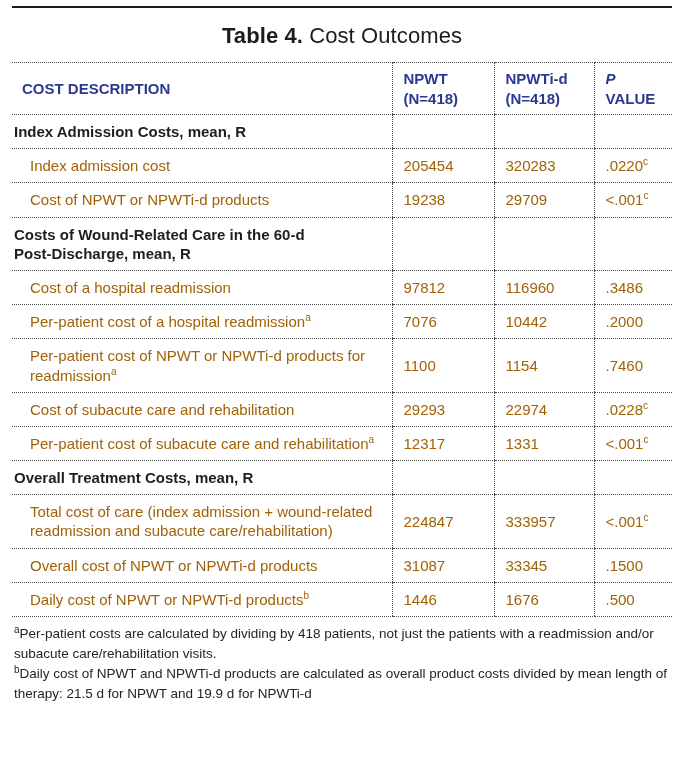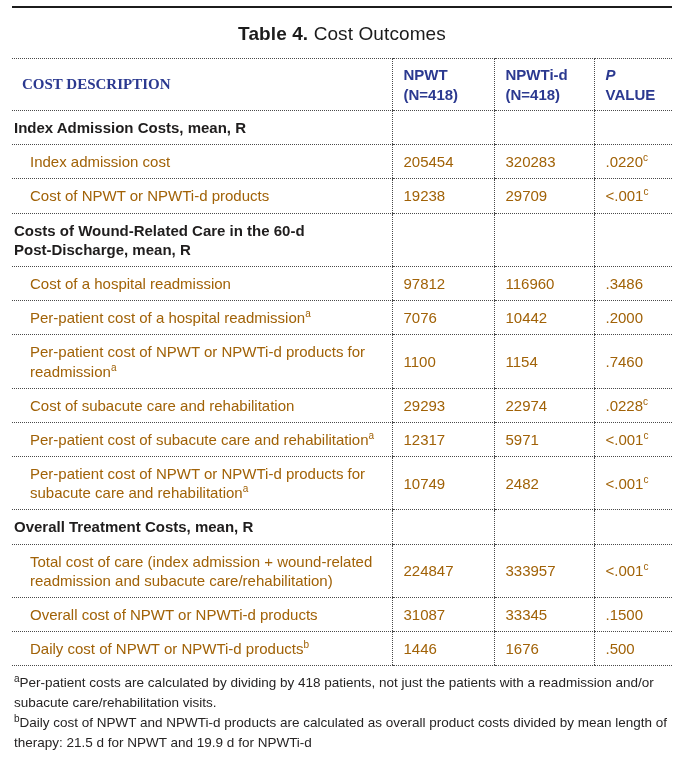--- a/index.html
+++ b/index.html
@@ -7,21 +7,21 @@
   body {
     width: 684px; height: 776px;
     background: #ffffff;
     font-family: "Liberation Sans", sans-serif;
     color: #262424;
   }
   .page { padding: 6px 12px 0 12px; width: 684px; }
   .rule { border: 0; border-top: 2.5px solid #1c1c1c; margin: 0; }
   .title {
     text-align: center;
-    font-size: 19px;
+    font-size: 22px;
     color: #1c1c1c;
     padding: 15px 0 13px 0;
     letter-spacing: 0.1px;
   }
   .title .bold { font-weight: bold; }
   table.cost-table {
     width: 100%;
     border-collapse: collapse;
     table-layout: fixed;
   }
@@ -33,21 +33,21 @@
     color: #2b3990;
     font-size: 15px;
     font-weight: bold;
     text-align: left;
     vertical-align: middle;
     border-top: 1px dotted #4a4a4a;
     border-bottom: 1px dotted #4a4a4a;
     padding: 6px 4px 6px 11px;
     line-height: 1.3;
   }
-  thead th.desc { padding-left: 10px; font-family: Liberation Serif, serif; }
+  thead th.desc { padding-left: 10px; }
   tbody td {
     font-size: 15px;
     border-bottom: 1px dotted #4a4a4a;
     padding: 7px 4px 7px 11px;
     vertical-align: middle;
     line-height: 1.28;
     color: #a16207;
   }
   th:nth-child(n+2), td:nth-child(n+2) { border-left: 1px dotted #4a4a4a; }
   td.label-section {
@@ -147,27 +147,21 @@
         </tr>
         <tr>
           <td class="label-data"><span>Cost of subacute care and rehabilitation</span></td>
           <td><span>29293</span></td>
           <td><span>22974</span></td>
           <td><span>.0228</span><sup>c</sup></td>
         </tr>
         <tr>
           <td class="label-data"><span>Per-patient cost of subacute care and rehabilitation</span><sup>a</sup></td>
           <td><span>12317</span></td>
-          <td><span>5971</span></td>
-          <td><span>&lt;.001</span><sup>c</sup></td>
-        </tr>
-        <tr>
-          <td class="label-data"><span>Per-patient cost of NPWT or NPWTi-d products for subacute care and rehabilitation</span><sup>a</sup></td>
-          <td><span>10749</span></td>
-          <td><span>2482</span></td>
+          <td><span>1331</span></td>
           <td><span>&lt;.001</span><sup>c</sup></td>
         </tr>
         <tr>
           <td class="label-section"><span>Overall Treatment Costs, mean, R</span></td>
           <td></td>
           <td></td>
           <td></td>
         </tr>
         <tr>
           <td class="label-data"><span>Total cost of care (index admission + wound-related readmission and subacute care/rehabilitation)</span></td>

